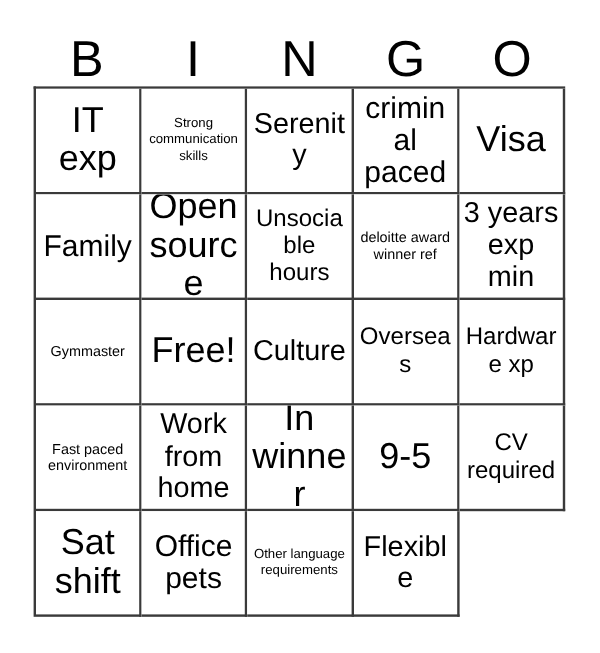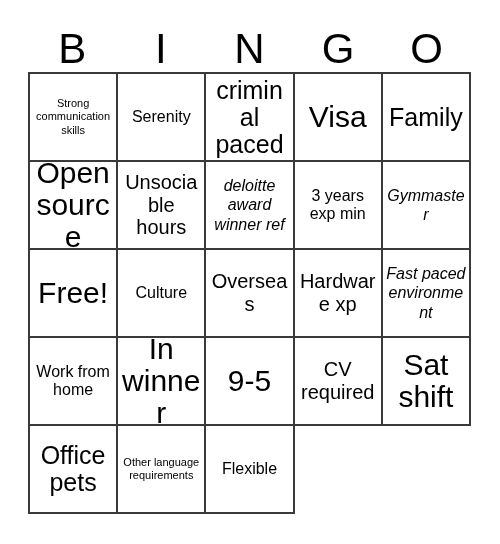--- a/index.html
+++ b/index.html
@@ -76,39 +76,42 @@
     display: block;
     width: 100%;
     line-height: 1.08;
     word-wrap: break-word;
     color: #000000;
   }
 
   
   .fs-xl  { font-size: 30px; line-height: 1.06; }
   .fs-lg  { font-size: 25px; line-height: 1.08; }
-  .fs-md  { font-size: 16px; line-height: 1.10; }
+  .fs-md  { font-size: 24px; line-height: 1.10; }
   .fs-sm  { font-size: 20px; line-height: 1.14; }
-  .fs-xs  { font-size: 16px; line-height: 1.20; font-style: italic; }
+  .fs-xs  { font-size: 12px; line-height: 1.20; }
   .fs-xxs { font-size: 11px; line-height: 1.22; }
 </style>
 </head>
 <body>
 
 <div class="card">
 
   <div class="header-row">
     <div class="header-cell">B</div>
     <div class="header-cell">I</div>
     <div class="header-cell">N</div>
     <div class="header-cell">G</div>
     <div class="header-cell">O</div>
   </div>
 
   <div class="grid" id="bingo-grid">
+      <div class="cell">
+        <span class="cell-text fs-xl">IT exp</span>
+      </div>
       <div class="cell">
         <span class="cell-text fs-xxs">Strong communication skills</span>
       </div>
       <div class="cell">
         <span class="cell-text fs-md">Serenity</span>
       </div>
       <div class="cell">
         <span class="cell-text fs-lg">criminal paced</span>
       </div>
       <div class="cell">

